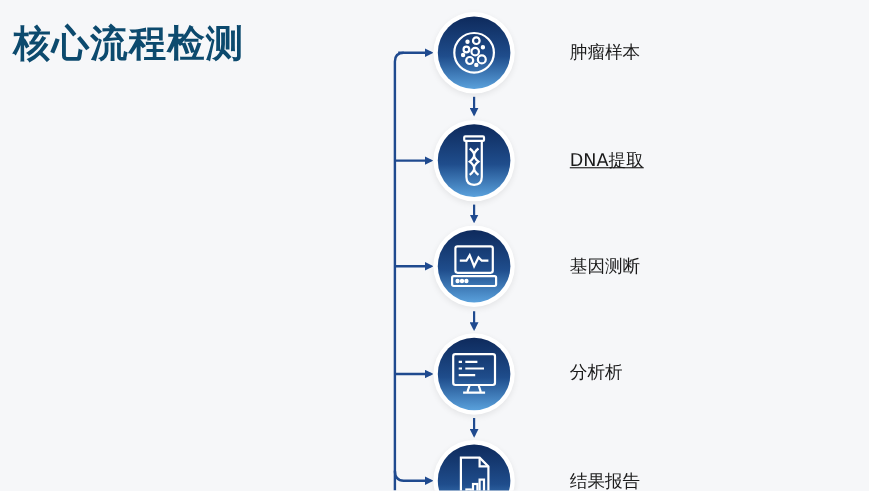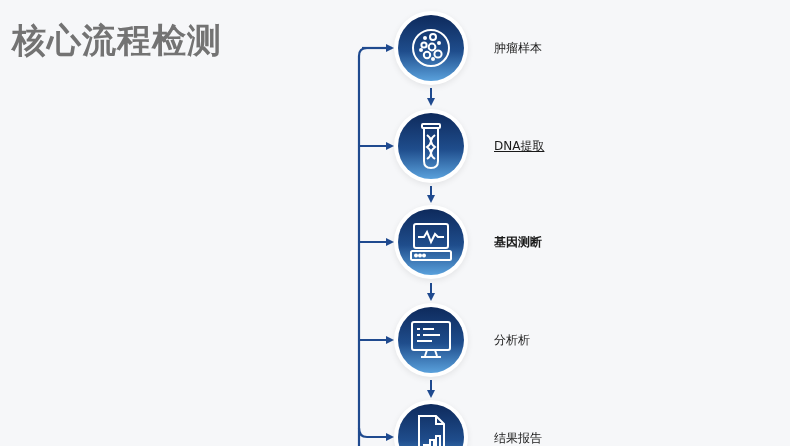--- a/index.html
+++ b/index.html
@@ -3,36 +3,36 @@
 <meta charset="utf-8">
 <style>
   html, body { margin:0; padding:0; }
   body {
     width:790px; height:446px; overflow:hidden; position:relative;
     background:#f6f7f9;
     font-family:"DejaVu Sans", "Liberation Sans", sans-serif;
   }
   .title {
     position:absolute; left:12px; top:18px;
-    font-size:34px; font-weight:bold; color:#737373; letter-spacing:1px;
+    font-size:34px; font-weight:bold; color:#0c4a6e; letter-spacing:1px;
     line-height:44px;
   }
   svg.flow { position:absolute; left:0; top:0; }
   .step {
     position:absolute; width:74px; height:74px; border-radius:50%;
     background:#fff;
     box-shadow:0 2px 6px rgba(0,0,0,0.08);
   }
   .step .disc {
     position:absolute; left:4px; top:4px; width:66px; height:66px; border-radius:50%;
     background:linear-gradient(180deg,#0e2a5c 0%,#1f4d8c 55%,#5aa1dc 100%);
     display:flex; align-items:center; justify-content:center;
   }
   .label {
-    position:absolute; left:494px; font-size:12px; color:#1a1a1a;
+    position:absolute; left:518px; font-size:16px; color:#1a1a1a;
     line-height:28px; white-space:nowrap;
   }
 </style>
 </head>
 <body>
 
 <div class="title">核心流程检测</div>
 
 <svg class="flow" width="790" height="446">
   <defs>
@@ -90,21 +90,21 @@
     <svg width="46" height="42" viewBox="0 0 46 42" fill="none" stroke="#fff" stroke-width="2">
       <rect x="6" y="3" width="34" height="24" rx="2"></rect>
       <path d="M10,16 L16,16 L19,11 L23,21 L27,13 L30,16 L36,16"></path>
       <rect x="3" y="30" width="40" height="9" rx="1.5"></rect>
       <circle cx="8" cy="34.5" r="1" fill="#fff"></circle>
       <circle cx="12" cy="34.5" r="1" fill="#fff"></circle>
       <circle cx="16" cy="34.5" r="1" fill="#fff"></circle>
     </svg>
   </div>
 </div>
-<div class="label" style="top:228px;font-weight:bold;">基因测断</div>
+<div class="label" style="top:228px;">基因测断</div>
 
 <div class="step" style="left:394px; top:303px;">
   <div class="disc">
     <svg width="46" height="42" viewBox="0 0 46 42" fill="none" stroke="#fff" stroke-width="2">
       <rect x="4" y="3" width="38" height="28" rx="2"></rect>
       <line x1="9" y1="10" x2="12" y2="10"></line>
       <line x1="15" y1="10" x2="26" y2="10"></line>
       <line x1="9" y1="16" x2="12" y2="16"></line>
       <line x1="15" y1="16" x2="32" y2="16"></line>
       <line x1="9" y1="22" x2="24" y2="22"></line>

